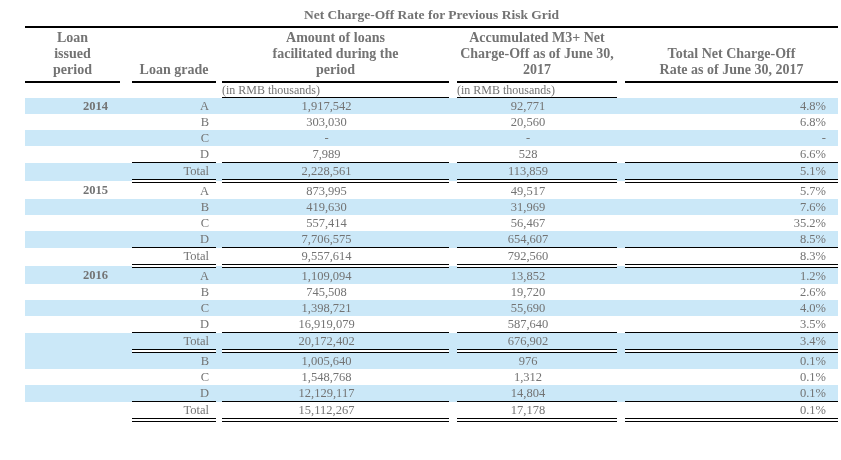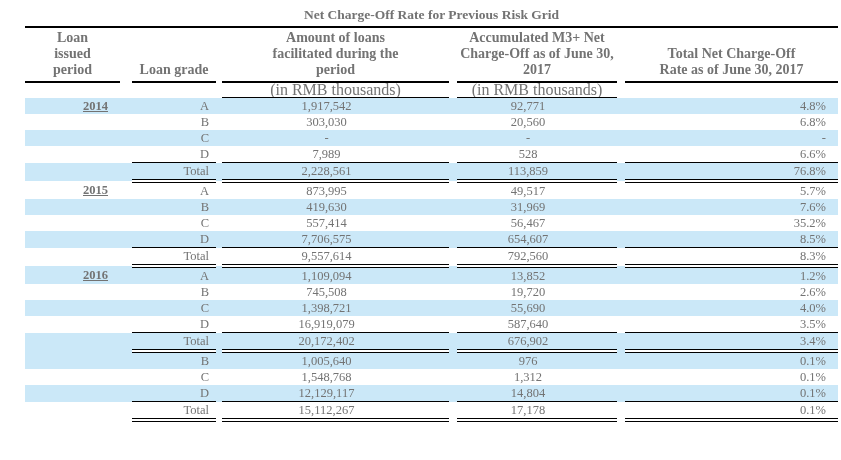--- a/index.html
+++ b/index.html
@@ -16,24 +16,24 @@
   }
   table{border-collapse:collapse;table-layout:fixed;width:813px;}
   th{
     font-weight:bold;font-size:14px;line-height:1.15;
     vertical-align:bottom;text-align:center;
     padding:2px 0 3px;border-bottom:2px solid #000;
     white-space:pre-line;
   }
   th.gap{border-bottom:none;}
   td{font-size:12.5px;height:16px;line-height:16px;padding:0;overflow:hidden;white-space:nowrap;}
-  tr.rmb td{height:14px;line-height:14px;font-size:16px;text-align:center;}
+  tr.rmb td{height:14px;line-height:14px;font-size:12px;text-align:left;}
   tr.rmb td.u{border-bottom:1px solid #000;}
   tr.blue td{background:#cbe8f8;}
-  td.c1{text-align:right;padding-right:12px;font-weight:bold;text-decoration:underline;}
+  td.c1{text-align:right;padding-right:12px;font-weight:bold;}
   td.c2{text-align:right;padding-right:7px;}
   td.c3{text-align:center;padding-right:18px;}
   td.c4{text-align:center;padding-right:18px;}
   td.c5{text-align:right;padding-right:12px;}
   td.rule{border-bottom:1px solid #000;}
   td.dbl{border-bottom:4px double #000;}
 </style>
 </head>
 <body>
 
@@ -129,21 +129,21 @@
         </tr>
         <tr class="blue">
           <td class="c1"></td>
           <td></td>
           <td class="c2 dbl">Total</td>
           <td></td>
           <td class="c3 dbl">2,228,561</td>
           <td></td>
           <td class="c4 dbl">113,859</td>
           <td></td>
-          <td class="c5 dbl">76.8%</td>
+          <td class="c5 dbl">5.1%</td>
         </tr>
         <tr>
           <td class="c1">2015</td>
           <td></td>
           <td class="c2">A</td>
           <td></td>
           <td class="c3">873,995</td>
           <td></td>
           <td class="c4">49,517</td>
           <td></td>

